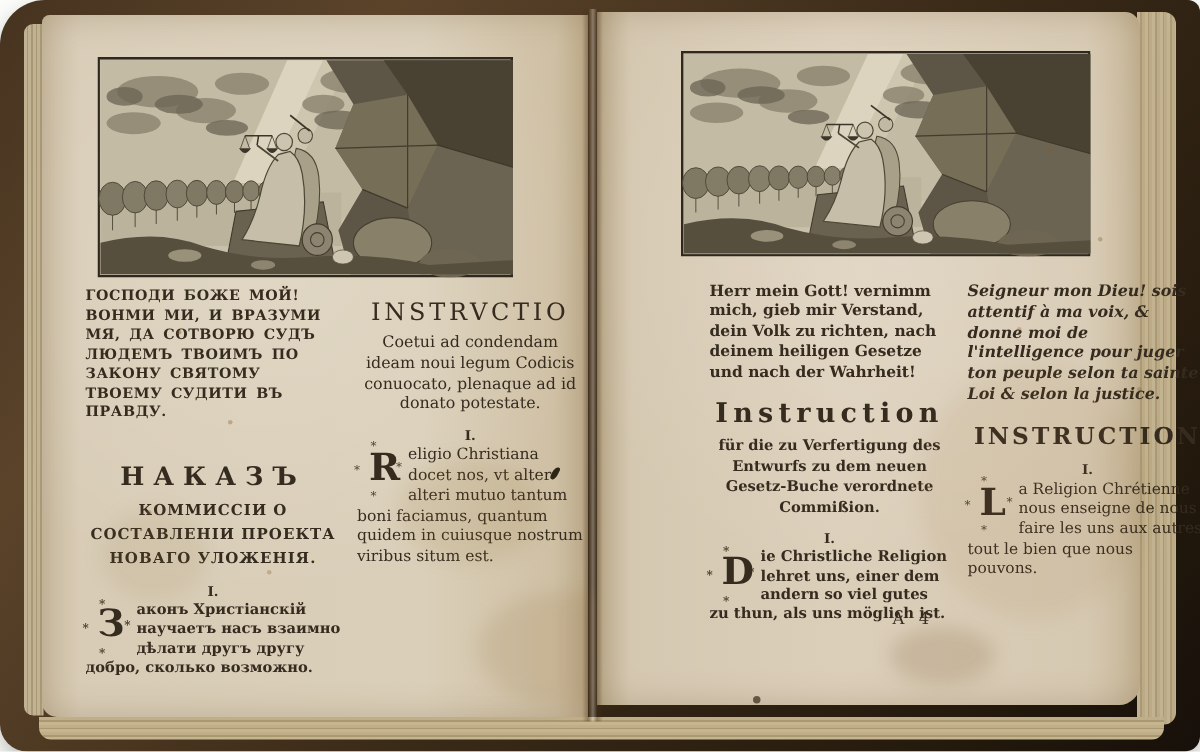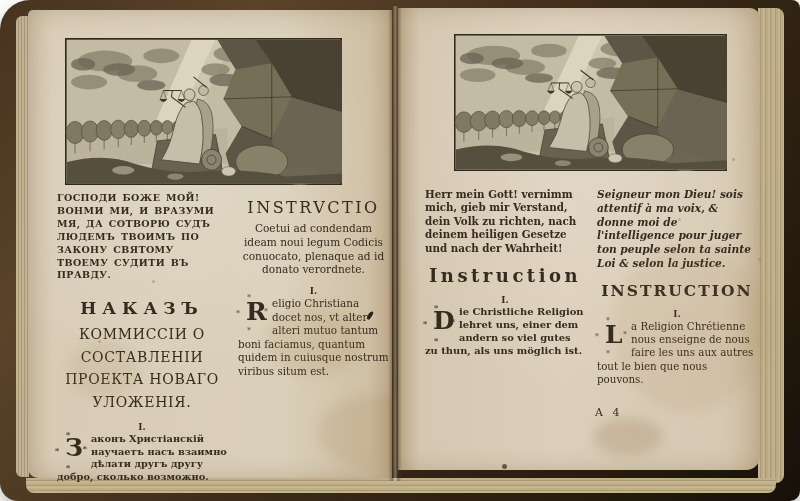--- a/index.html
+++ b/index.html
@@ -54,37 +54,37 @@
   .plate{position:absolute;display:block;}
   .page-left .plate{left:37px;top:28px;width:277px;height:147px;}
   .page-right .plate{left:56px;top:26px;width:273px;height:137px;}
   
   .cols{position:absolute;display:flex;}
   .page-left .cols{left:29px;top:176px;width:332px;gap:11px;}
   .page-right .cols{left:27px;top:174px;width:332px;gap:12px;}
   .col{flex:0 0 auto;}
   .col-ru{width:170px;}
   .col-la{width:151px;}
-  .col-de{width:160px;}
+  .col-de{width:160px;margin-left:48px;}
   .col-fr{width:160px;}
 
   .epigraph{margin:6px 0 2px;}
   .ru-epi{font-size:9.5px;font-weight:700;letter-spacing:.4px;line-height:1.36;word-spacing:2px;}
   .la-epi{font-size:10.8px;font-style:italic;font-weight:600;line-height:1.26;}
   .de-epi{font-size:10.3px;font-weight:700;line-height:1.3;}
   .fr-epi{font-size:10.6px;font-style:italic;font-weight:700;line-height:1.3;}
 
   .heading{text-align:center;margin:10px 0 5px;white-space:nowrap;}
-  .ru-head{font-size:17px;font-weight:700;letter-spacing:6px;margin-top:16px;}
+  .ru-head{font-size:17px;font-weight:700;letter-spacing:6px;margin-top:26px;}
   .la-head{font-size:16px;font-weight:400;letter-spacing:2.5px;margin-top:12px;}
   .de-head{font-size:18px;font-weight:700;letter-spacing:3.5px;}
   .fr-head{font-size:15.5px;font-weight:700;letter-spacing:2px;}
 
   .subtitle{text-align:center;margin:0;}
-  .ru-sub{font-size:14px;font-weight:400;letter-spacing:.7px;line-height:1.6;}
+  .ru-sub{font-size:10px;font-weight:700;letter-spacing:.7px;line-height:1.6;}
   .la-sub{font-size:10.6px;line-height:1.3;}
   .de-sub{font-size:9.8px;font-weight:700;line-height:1.4;}
   .fr-sub{font-size:10.4px;line-height:1.35;}
 
   .secnum{text-align:center;font-size:9px;font-weight:700;margin:9px 0 1px;}
   .para{line-height:1.3;}
   .ru-para{font-size:9.8px;font-weight:600;}
   .la-para{font-size:10.4px;}
   .de-para{font-size:9.9px;font-weight:700;}
   .fr-para{font-size:10.3px;}
@@ -209,21 +209,21 @@
             <span class="orn o-l">*</span>
             <span class="orn o-r">*</span>
             <span class="orn o-b">*</span>
             <span class="cap">З</span>
           </span><span>аконъ Христіанскій научаетъ насъ взаимно дѣлати другъ другу добро, сколько возможно.</span>
         </div>
       </section>
 
       <section class="col col-la">
         <h2 class="heading la-head">INSTRVCTIO</h2>
-        <p class="subtitle la-sub">Coetui ad condendam ideam noui legum Codicis conuocato, plenaque ad id donato verordnete.</p>
+        <p class="subtitle la-sub">Coetui ad condendam ideam noui legum Codicis conuocato, plenaque ad id donato potestate.</p>
         <div class="secnum">I.</div>
         <div class="para la-para">
           <span class="initial">
             <span class="orn o-t">*</span>
             <span class="orn o-l">*</span>
             <span class="orn o-r">*</span>
             <span class="orn o-b">*</span>
             <span class="cap">R</span>
           </span><span>eligio Christiana docet nos, vt alter alteri mutuo tantum boni faciamus, quantum quidem in cuiusque nostrum viribus situm est.</span>
         </div>
@@ -240,20 +240,21 @@
   <div class="page page-right">
 
     <svg class="plate" viewBox="0 0 276 140" preserveAspectRatio="none">
       <use href="#engraving-plate"></use>
     </svg>
 
     <div class="cols">
       <section class="col col-de">
         <p class="epigraph de-epi">Herr mein Gott! vernimm mich, gieb mir Verstand, dein Volk zu richten, nach deinem heiligen Gesetze und nach der Wahrheit!</p>
         <h2 class="heading de-head">Instruction</h2>
+        <p class="subtitle de-sub">für die zu Verfertigung des Entwurfs zu dem neuen Gesetz-Buche verordnete Commißion.</p>
         <div class="secnum">I.</div>
         <div class="para de-para">
           <span class="initial">
             <span class="orn o-t">*</span>
             <span class="orn o-l">*</span>
             <span class="orn o-r">*</span>
             <span class="orn o-b">*</span>
             <span class="cap">D</span>
           </span><span>ie Christliche Religion lehret uns, einer dem andern so viel gutes zu thun, als uns möglich ist.</span>
         </div>

